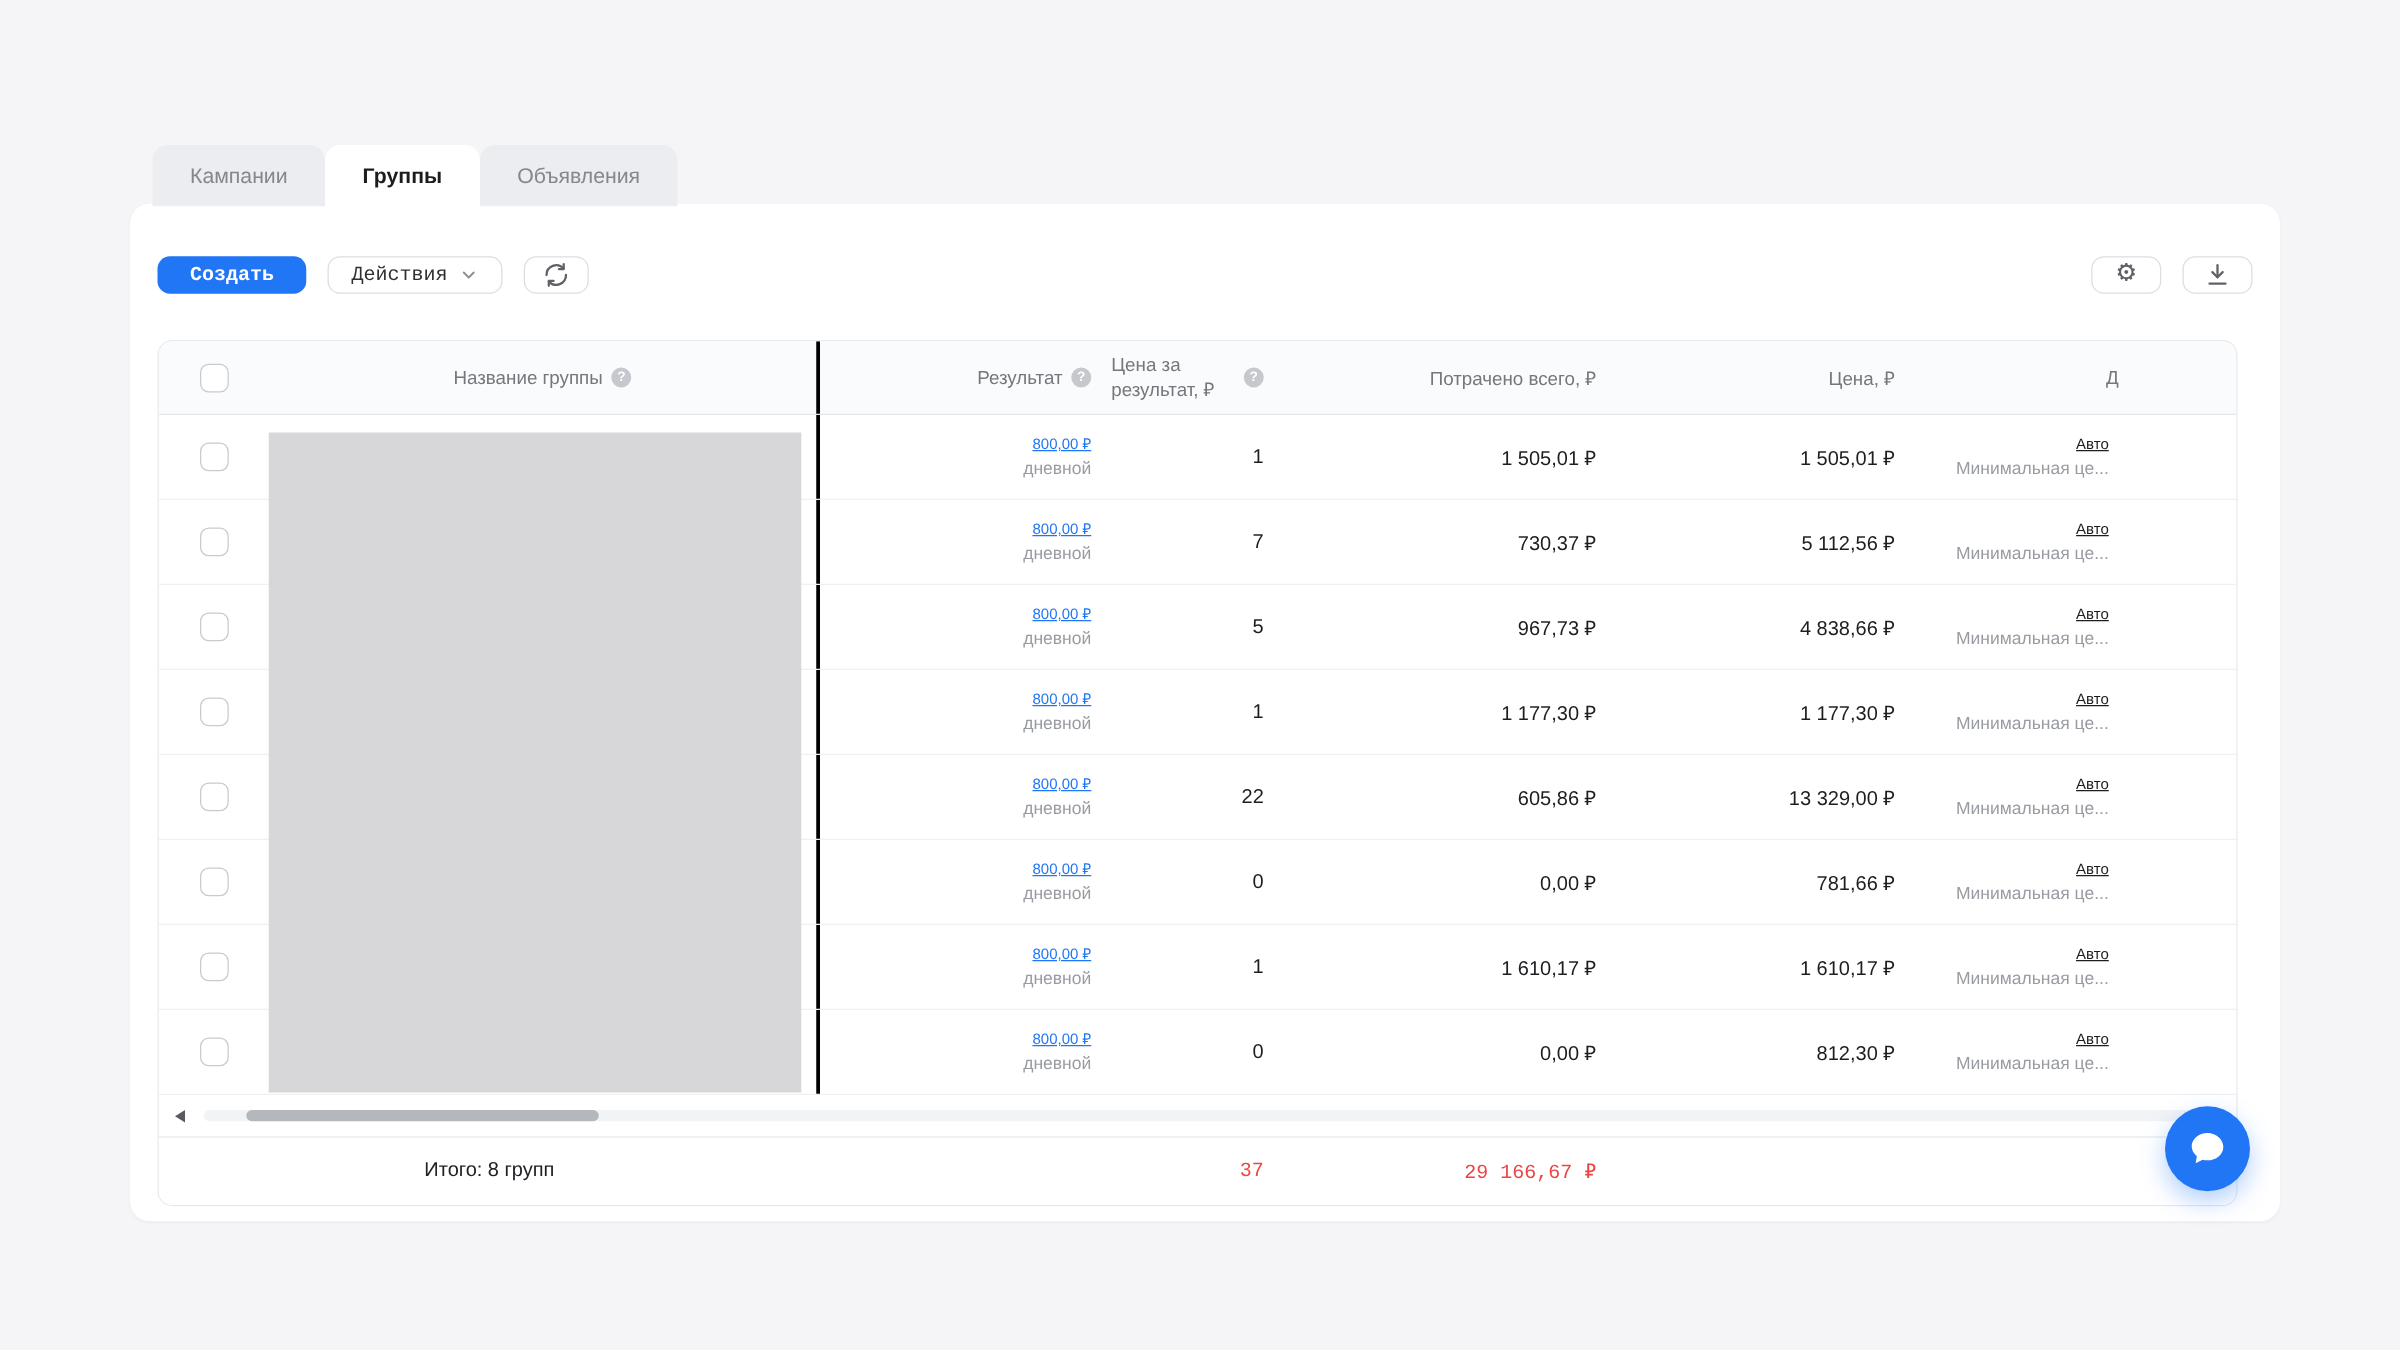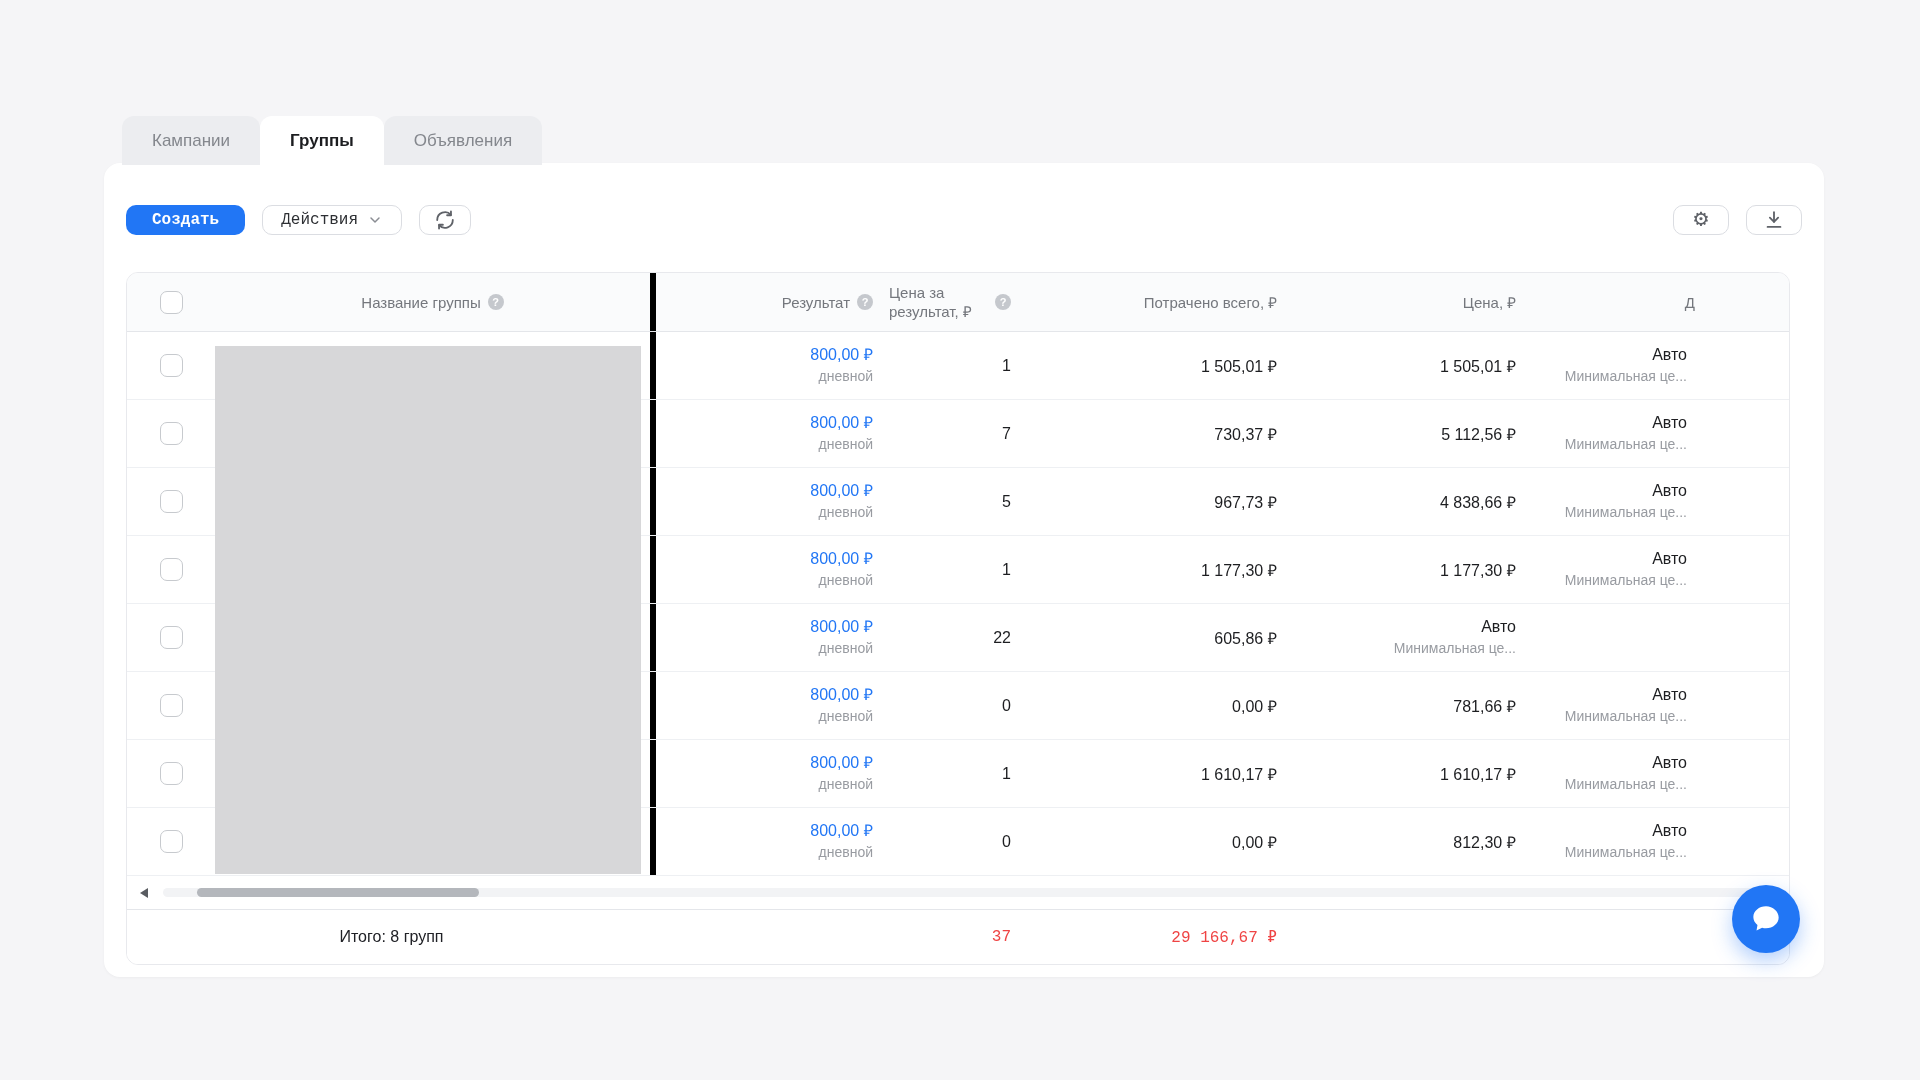--- a/index.html
+++ b/index.html
@@ -34,27 +34,27 @@
 
   
   .table-frame{position:absolute;left:22px;top:109px;width:1664px;border:1px solid #e8e9ed;
                border-radius:12px;overflow:hidden;background:#fff;}
   .thead,.row,.tfoot{display:grid;grid-template-columns:var(--cols);}
   .thead{height:59px;background:#fafbfc;border-bottom:1px solid #e4e6ea;}
   .row{height:68px;border-bottom:1px solid #eef0f3;background:#fff;}
   .tfoot{height:55px;background:#fff;border-top:1px solid #e4e6ea;}
   .cell{min-width:0;}
   .c-check{display:flex;align-items:center;justify-content:center;}
-  .c-name{border-right:6px solid #000000;}
+  .c-name{border-right:3px solid #000000;}
   .hname{display:flex;align-items:center;justify-content:center;font-size:15px;color:#74777d;}
   .num{display:flex;align-items:center;justify-content:flex-end;padding-right:16px;font-size:16px;color:#1d1e21;}
   .thead .num{font-size:15px;color:#74777d;}
   .hx{padding-right:8px;overflow:hidden;}
   .stack{display:flex;flex-direction:column;align-items:flex-end;justify-content:center;padding-right:16px;line-height:1.25;}
-  .main{font-size:16px;color:#1d1e21;}
+  .main{font-size:12px;color:#1d1e21;text-decoration:underline;}
   .sub{font-size:14px;color:#989ba1;margin-top:3px;}
   .link{color:var(--accent);cursor:pointer;}
   .checkbox{width:23px;height:23px;border:1.5px solid #c7cace;border-radius:7px;background:#fff;display:inline-block;cursor:pointer;}
   .help{width:16px;height:16px;border-radius:50%;background:#c5c8cd;color:#fff;font-size:11px;font-weight:700;
         display:inline-flex;align-items:center;justify-content:center;margin-left:7px;flex:0 0 auto;cursor:pointer;}
   .redacted{position:absolute;left:88px;top:73px;width:426px;height:528px;background:#d7d7d9;z-index:2;}
 
   
   .hscroll{position:relative;height:33px;background:#fff;}
   .hs-arrow-left{position:absolute;left:13px;top:12px;width:0;height:0;cursor:pointer;
@@ -229,20 +229,21 @@
     <div class="cell c-check">
       <span class="checkbox"></span>
     </div>
     <div class="cell c-name"></div>
     <div class="cell stack">
       <span class="main link">800,00 ₽</span>
       <span class="sub">дневной</span>
     </div>
     <div class="cell num">22</div>
     <div class="cell num">605,86 ₽</div>
+    <div class="cell num">13 329,00 ₽</div>
     <div class="cell stack">
       <span class="main">Авто</span>
       <span class="sub">Минимальная це...</span>
     </div>
     <div class="cell"></div>
   </div>
 
   <div class="row">
     <div class="cell c-check">
       <span class="checkbox"></span>

